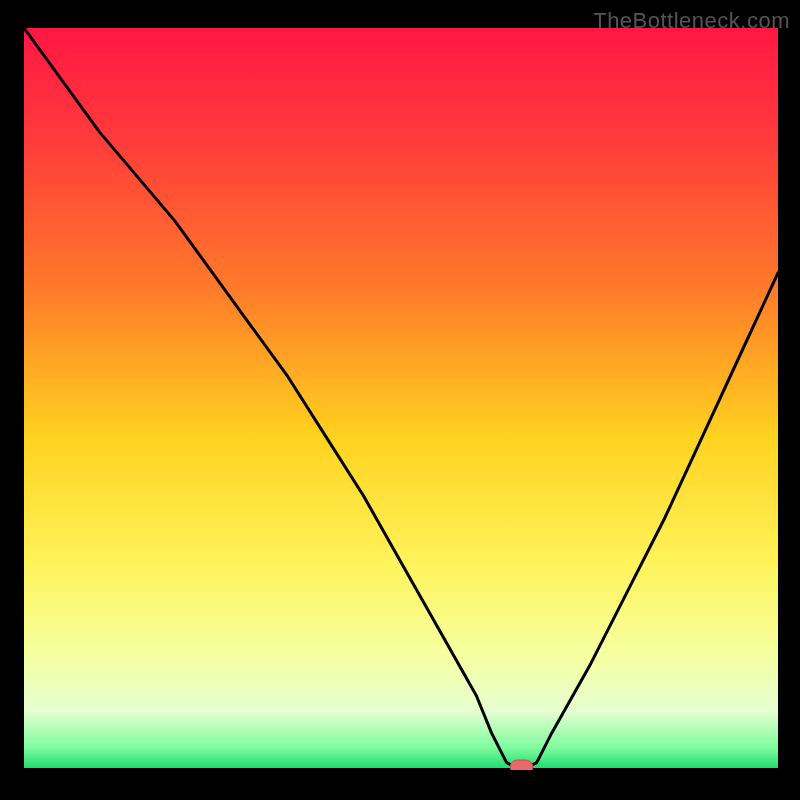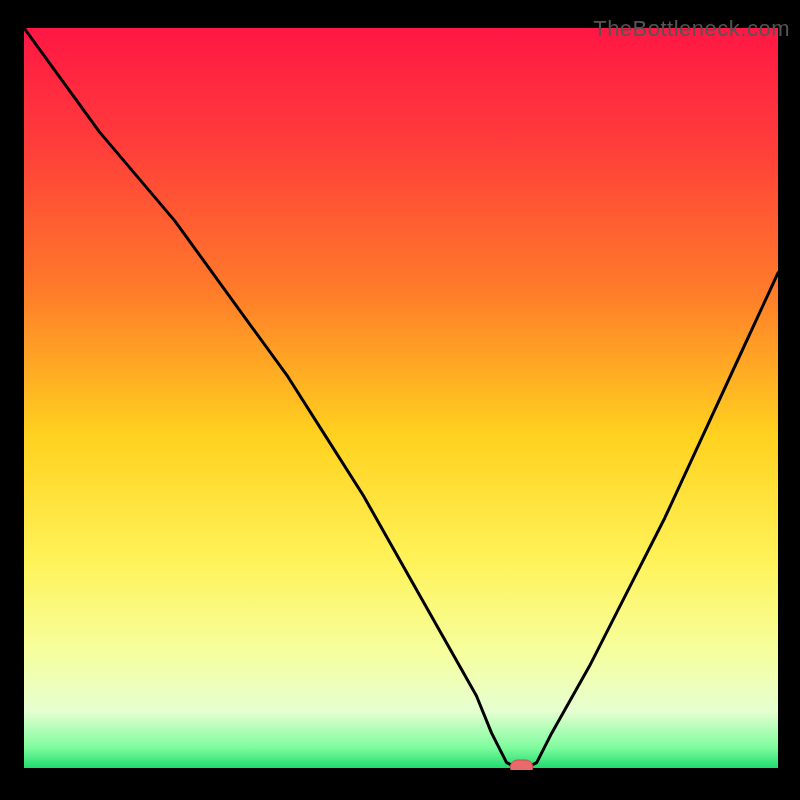--- a/index.html
+++ b/index.html
@@ -12,21 +12,21 @@
     overflow: hidden;
   }
   .frame {
     position: relative;
     width: 800px;
     height: 800px;
     background: #000;
   }
   .watermark {
     position: absolute;
-    top: 16px;
+    top: 8px;
     right: 10px;
     color: #555;
     font-size: 22px;
     font-weight: 500;
     letter-spacing: 0.5px;
     z-index: 10;
     user-select: none;
   }
   .plot {
     position: absolute;

